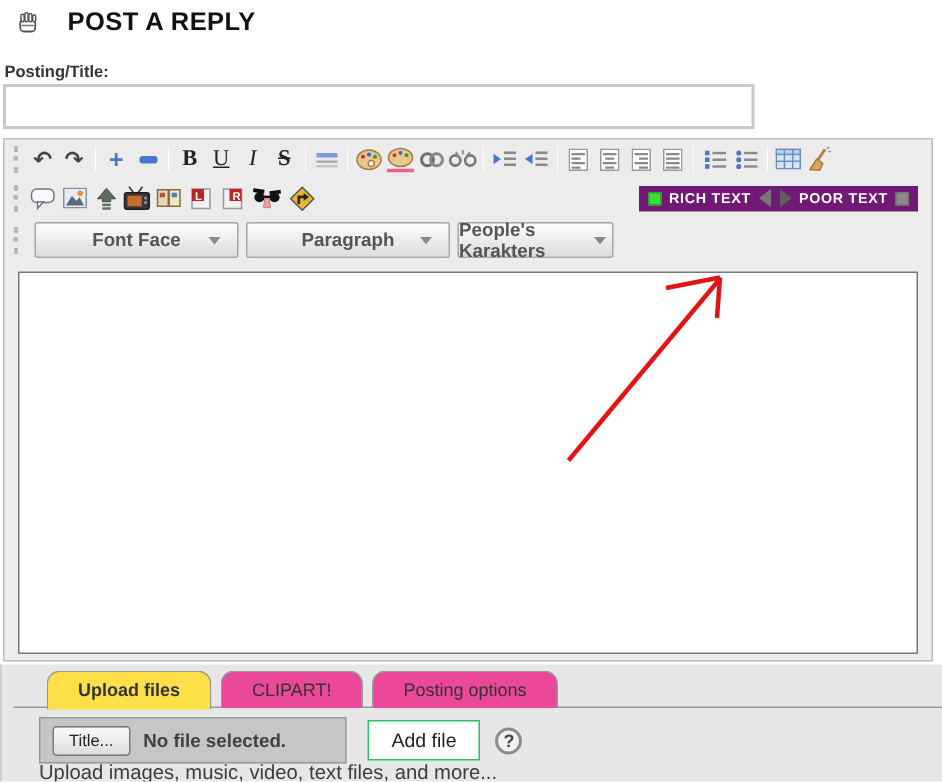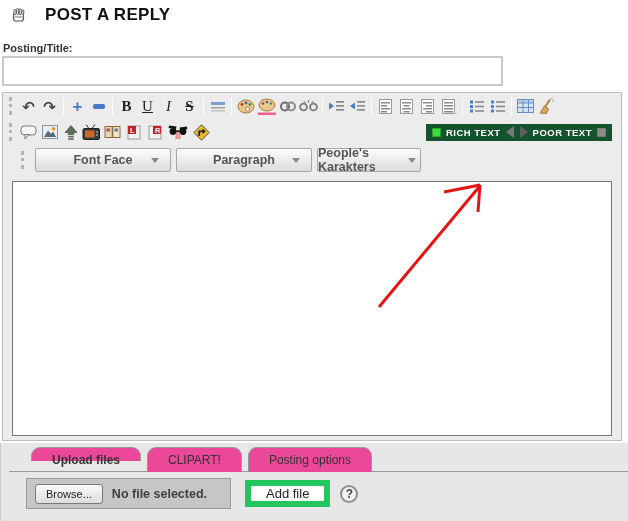--- a/index.html
+++ b/index.html
@@ -25,31 +25,31 @@
   .tb { width:21px; height:23px; display:flex; align-items:center; justify-content:center; border-radius:2px; }
   .g { font-size:14px; color:#3c3c3c; line-height:1; }
   .g-arr { font-size:15px; font-weight:bold; color:#444; }
   .g-plus { font-size:17px; font-weight:bold; color:#4a79cc; }
   .bar-minus { width:12px; height:5px; background:#4a79cc; border-radius:2px; }
   .g-serif { font-family:"Liberation Serif","DejaVu Serif",serif; font-size:15px; color:#222; }
   .b { font-weight:bold; } .u { text-decoration:underline; } .i { font-style:italic; }
   .s { text-decoration:line-through; font-weight:bold; }
 
   
-  .mode-toggle { margin-left:auto; margin-right:5px; height:17px; background:#14532d;
+  .mode-toggle { margin-left:auto; margin-right:5px; height:17px; background:#701a75;
                  display:flex; align-items:center; gap:5px; padding:0 6px; }
   .sq { width:9px; height:9px; }
   .sq-green { background:#3bdb3b; border:1px solid #28a428; }
   .sq-gray  { background:#8b8b8b; border:1px solid #777; }
   .mode-label { font-size:9.5px; font-weight:bold; color:#fff; letter-spacing:.5px; }
   .tri-l { width:0; height:0; border-top:6px solid transparent; border-bottom:6px solid transparent; border-right:8px solid #787878; }
   .tri-r { width:0; height:0; border-top:6px solid transparent; border-bottom:6px solid transparent; border-left:8px solid #5e5e5e; margin-left:1px; }
 
   
-  .dd-row { display:flex; align-items:center; height:30px; padding:0 16px; gap:5px; }
+  .dd-row { display:flex; align-items:center; height:30px; padding:0 4px; gap:5px; }
   .dd { position:relative; width:136px; height:24px; border:1px solid #a6a6a6; border-radius:2px;
         background:linear-gradient(#fdfdfd,#dcdcdc); color:#555; font-weight:bold; font-size:12.5px;
         display:flex; align-items:center; justify-content:center; }
   .dd-last { width:104px; }
   .dd-arr { position:absolute; right:11px; top:9px; width:0; height:0;
             border-left:4px solid transparent; border-right:4px solid transparent; border-top:5px solid #8a8a8a; }
   .dd-last .dd-arr { right:4px; }
 
   
   .canvas { position:absolute; left:9px; top:88px; width:600px; height:255px;
@@ -60,29 +60,29 @@
 
   
   .bottom { position:absolute; top:443px; left:0; width:628px; height:78px;
             background:#e7e7e7; border-left:1px solid #c9c9c9; }
   .tabbar { position:relative; height:29px; }
   .tabline { position:absolute; top:28px; left:8px; right:0; border-bottom:1px solid #999; }
   .tabs { position:absolute; top:4px; left:30px; display:flex; gap:6px; }
   .tab { height:25px; line-height:24px; padding:0 20px; font-size:12px; color:#333;
          border:1px solid #999; border-bottom:none; border-radius:9px 9px 0 0;
          background:#ec4899; position:relative; }
-  .tab.active { background:#ec4899; font-weight:bold; z-index:2; height:14px; }
+  .tab.active { background:#fde047; font-weight:bold; z-index:2; height:26px; }
 
   .upload-row { position:absolute; top:35px; left:25px; display:flex; align-items:center; gap:10px; }
   .filebox { width:205px; height:31px; background:#c6c6c6; border:1px solid #999;
              display:flex; align-items:center; gap:9px; padding-left:8px; }
   .browse-btn { font-size:11px; color:#222; background:linear-gradient(#fafafa,#ddd);
                 border:1px solid #7a7a7a; border-radius:3px; padding:3px 10px; }
   .file-status { font-size:12.5px; font-weight:bold; color:#404040; }
-  .addfile-btn { height:27px; background:#fff; border:6px solid #22c55e; font-size:13px;
+  .addfile-btn { height:27px; background:#fff; border:1px solid #22c55e; font-size:13px;
                  color:#222; padding:0 15px; margin-left:4px; }
   .help-icon { width:18px; height:18px; border-radius:50%; border:2px solid #8d8d8d;
                color:#444; font-size:12px; font-weight:bold; display:flex; align-items:center;
                justify-content:center; background:#f2f2f2; }
   .caption { position:absolute; top:64px; left:25px; font-size:13.5px; color:#3d3d3d; white-space:nowrap; }
 </style>
 </head>
 <body>
 
 <div class="titlebar">
@@ -396,20 +396,21 @@
         <span>CLIPART!</span>
       </div>
       <div class="tab">
         <span>Posting options</span>
       </div>
     </div>
   </div>
 
   <div class="upload-row">
     <div class="filebox">
-      <button class="browse-btn">Browse...</button>
+      <button class="browse-btn">Title...</button>
       <span class="file-status">No file selected.</span>
     </div>
     <button class="addfile-btn">Add file</button>
     <span class="help-icon">?</span>
   </div>
 
+  <div class="caption">Upload images, music, video, text files, and more...</div>
 </div>
 
 </body></html>

